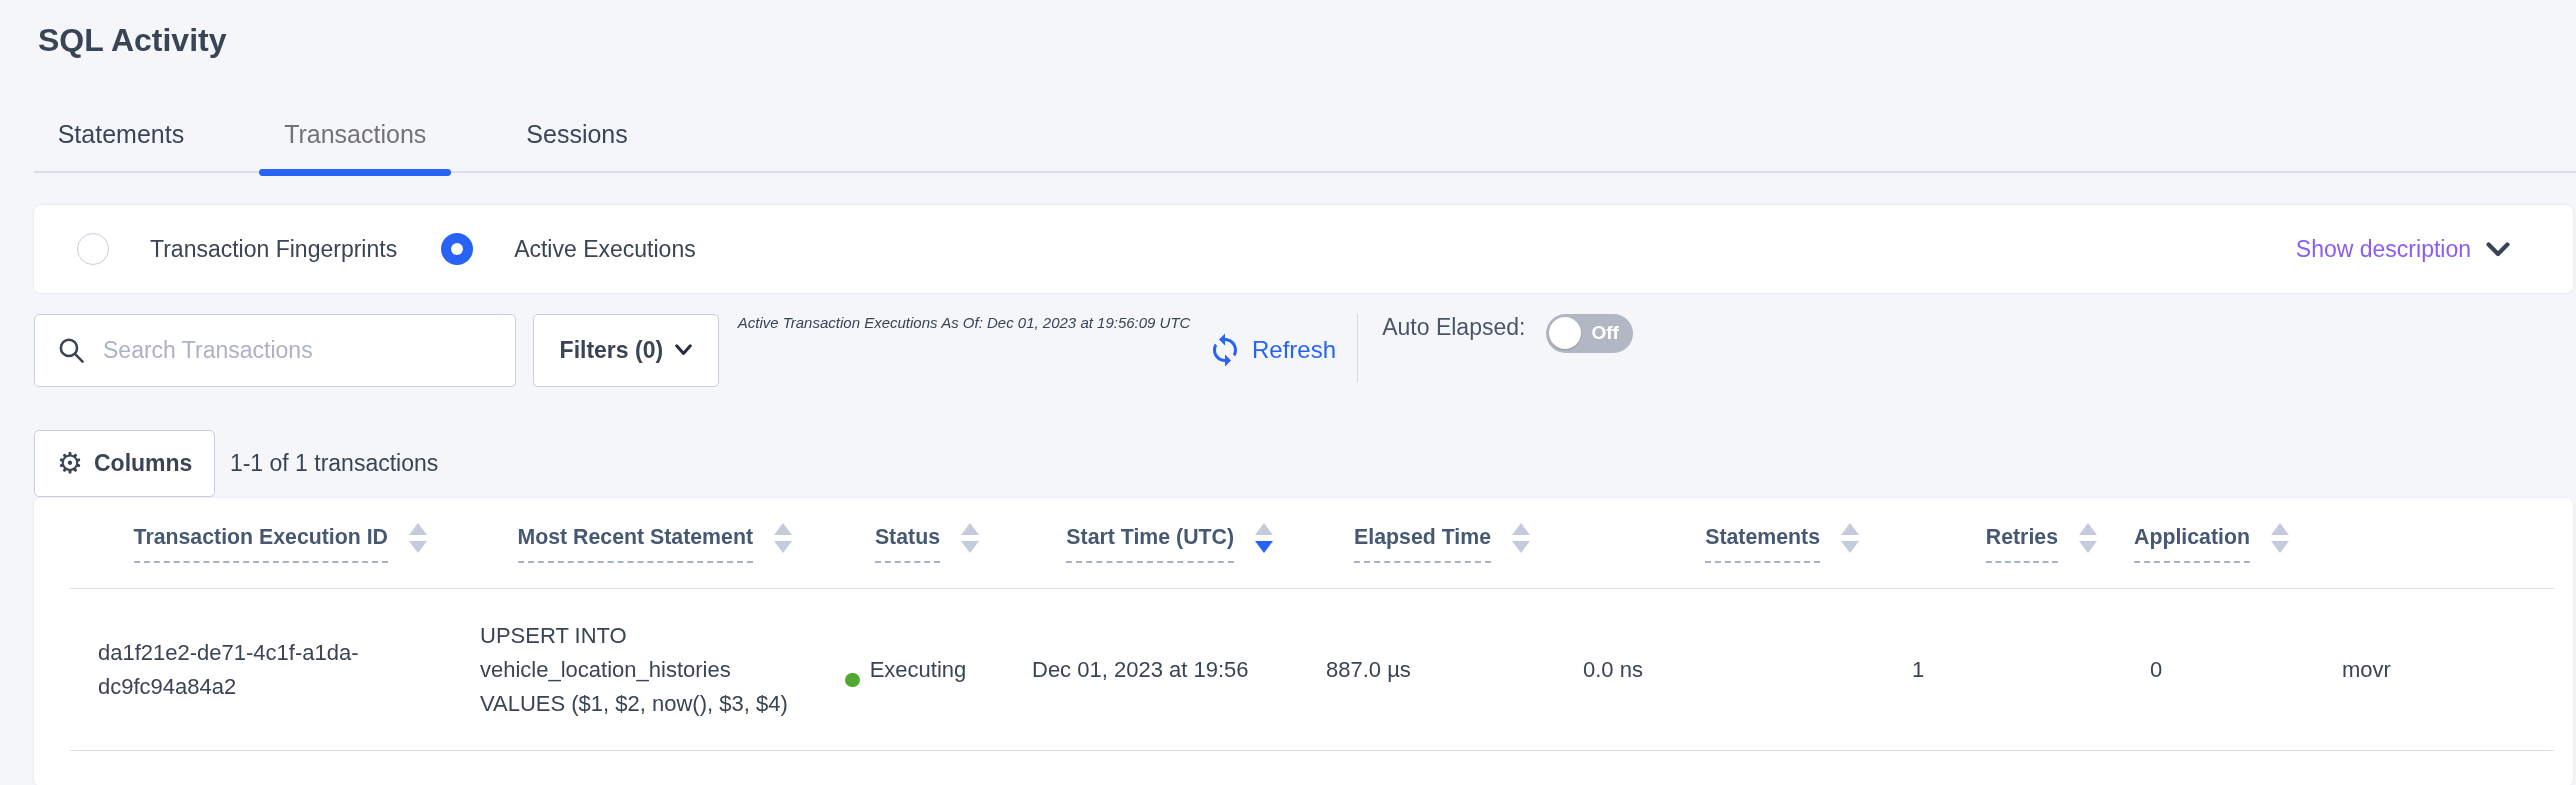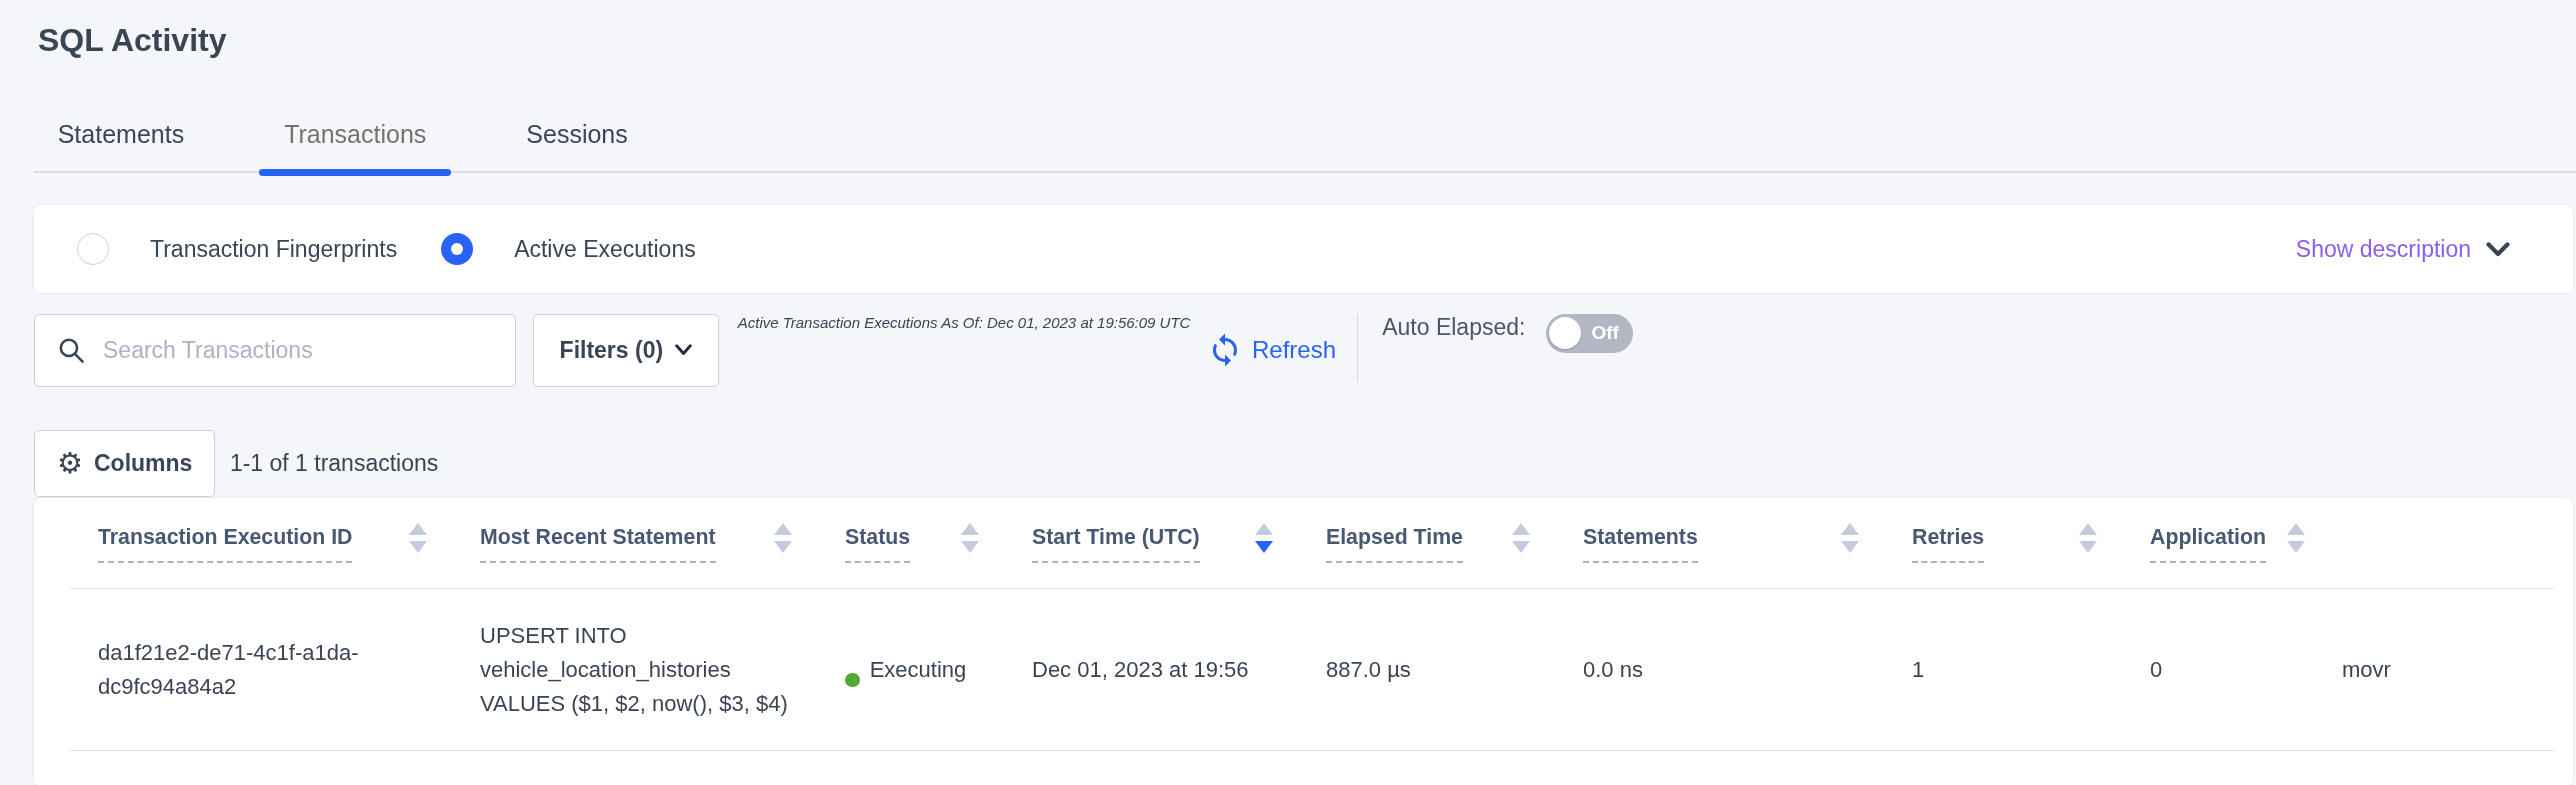--- a/index.html
+++ b/index.html
@@ -99,21 +99,21 @@
     position:relative;
     display:grid;
     grid-template-columns:382px 365px 187px 294px 257px 329px 238px 192px auto;
     padding-left:64px;
   }
   .t-row::after {
     content:""; position:absolute; left:36px; right:19px; bottom:0;
     height:1.7px; background:#dbe0ea;
   }
   .t-head { height:91px; }
-  .th { display:flex; align-items:center; justify-content:space-between; padding-right:53px; cursor:pointer;gap:21px; }
+  .th { display:flex; align-items:center; justify-content:flex-end; padding-right:53px; cursor:pointer;gap:21px; }
   .th-label {
     font-size:21.3px; font-weight:700; color:#475872; line-height:25.6px;
     border-bottom:2.6px dashed #a9b1c5; padding-bottom:10.2px;
   }
   .sort { display:flex; flex-direction:column; gap:5.1px; margin-bottom:12px; cursor:pointer; }
   .arr { width:0; height:0; border-left:9.4px solid transparent; border-right:9.4px solid transparent; }
   .arr.up { border-bottom:12px solid #c3cbdc; }
   .arr.down { border-top:12px solid #c3cbdc; }
   .arr.down.active { border-top-color:#2962f6; }
   .t-data { height:162px; align-items:center; }

